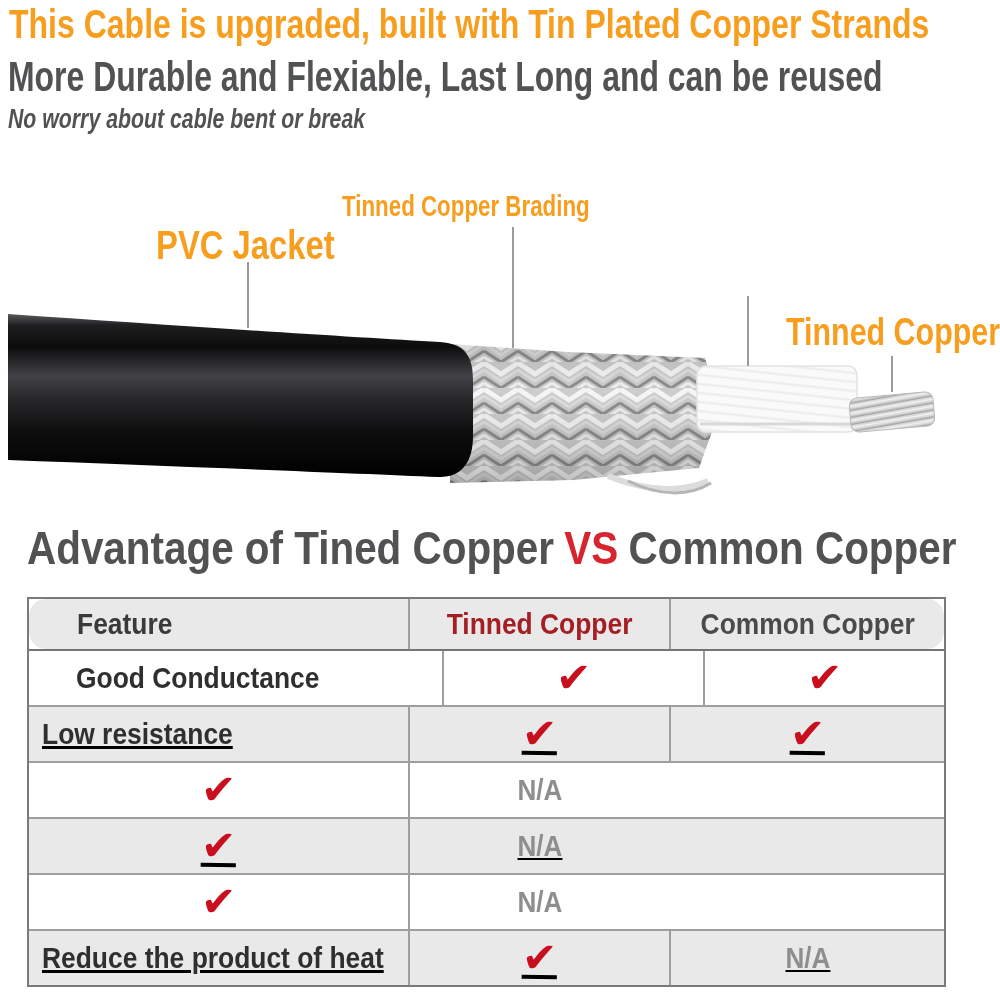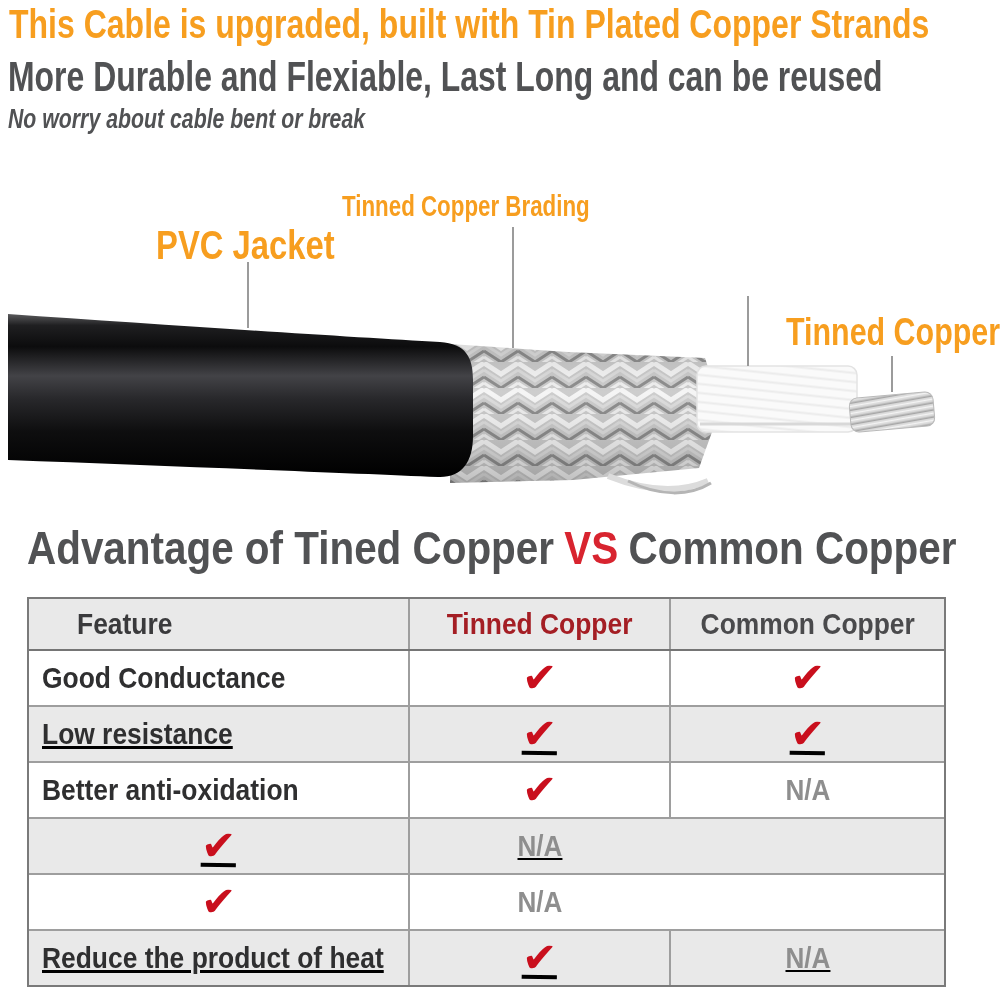--- a/index.html
+++ b/index.html
@@ -42,23 +42,23 @@
   
   .cmp-title{left:27px;top:520px;font-size:47px;font-weight:bold;color:var(--headline-gray);}
   .cmp-title .cond{transform:scaleX(.86);}
   .cmp-title .vs{color:var(--vs-red);margin:0 12px;}
 
   .cmp-table{
     position:absolute;left:27px;top:597px;width:919px;
     border:2px solid #7a7a7a;background:#fff;box-sizing:border-box;
   }
   .trow{display:grid;grid-template-columns:379px 261px auto;}
-  .trow.head{height:50px;background:var(--alt-bg);}
+  .trow.head{height:50px;background:var(--alt-bg);border-radius:17px;}
   .tbody .trow{height:54px;border-top:2px solid #9e9e9e;}
-  .tbody .trow:first-child{border-top-color:#757575;}
+  .tbody .trow:first-child{border-top-color:#757575;padding-left:34px;}
   .tbody .trow.alt{background:var(--alt-bg);text-decoration:underline;}
   .cell{display:flex;align-items:center;box-sizing:border-box;overflow:hidden;}
   .cell + .cell{border-left:2px solid #9e9e9e;}
   .cell.feature{padding-left:13px;}
   .head .cell.feature{padding-left:48px;}
   .cell.center{justify-content:center;}
   .cond-c{display:inline-block;white-space:nowrap;font-weight:bold;transform:scaleX(.88);transform-origin:50% 50%;}
   .hdr{font-size:30px;color:#3a3a3c;}
   .hdr.red{color:var(--tinned-red);}
   .hdr.gray{color:#4a4a4c;}
@@ -185,23 +185,20 @@
           <span class="cond-c feat-txt" style="transform-origin: 0px 50%;">Low resistance</span>
         </div>
         <div class="cell center">
           <span class="check">✔</span>
         </div>
         <div class="cell center">
           <span class="check">✔</span>
         </div>
       </div>
       <div class="trow body">
-        <div class="cell feature">
-          <span class="cond-c feat-txt" style="transform-origin: 0px 50%;">Better anti-oxidation</span>
-        </div>
         <div class="cell center">
           <span class="check">✔</span>
         </div>
         <div class="cell center">
           <span class="na">N/A</span>
         </div>
       </div>
       <div class="trow body alt">
         <div class="cell center">
           <span class="check">✔</span>

